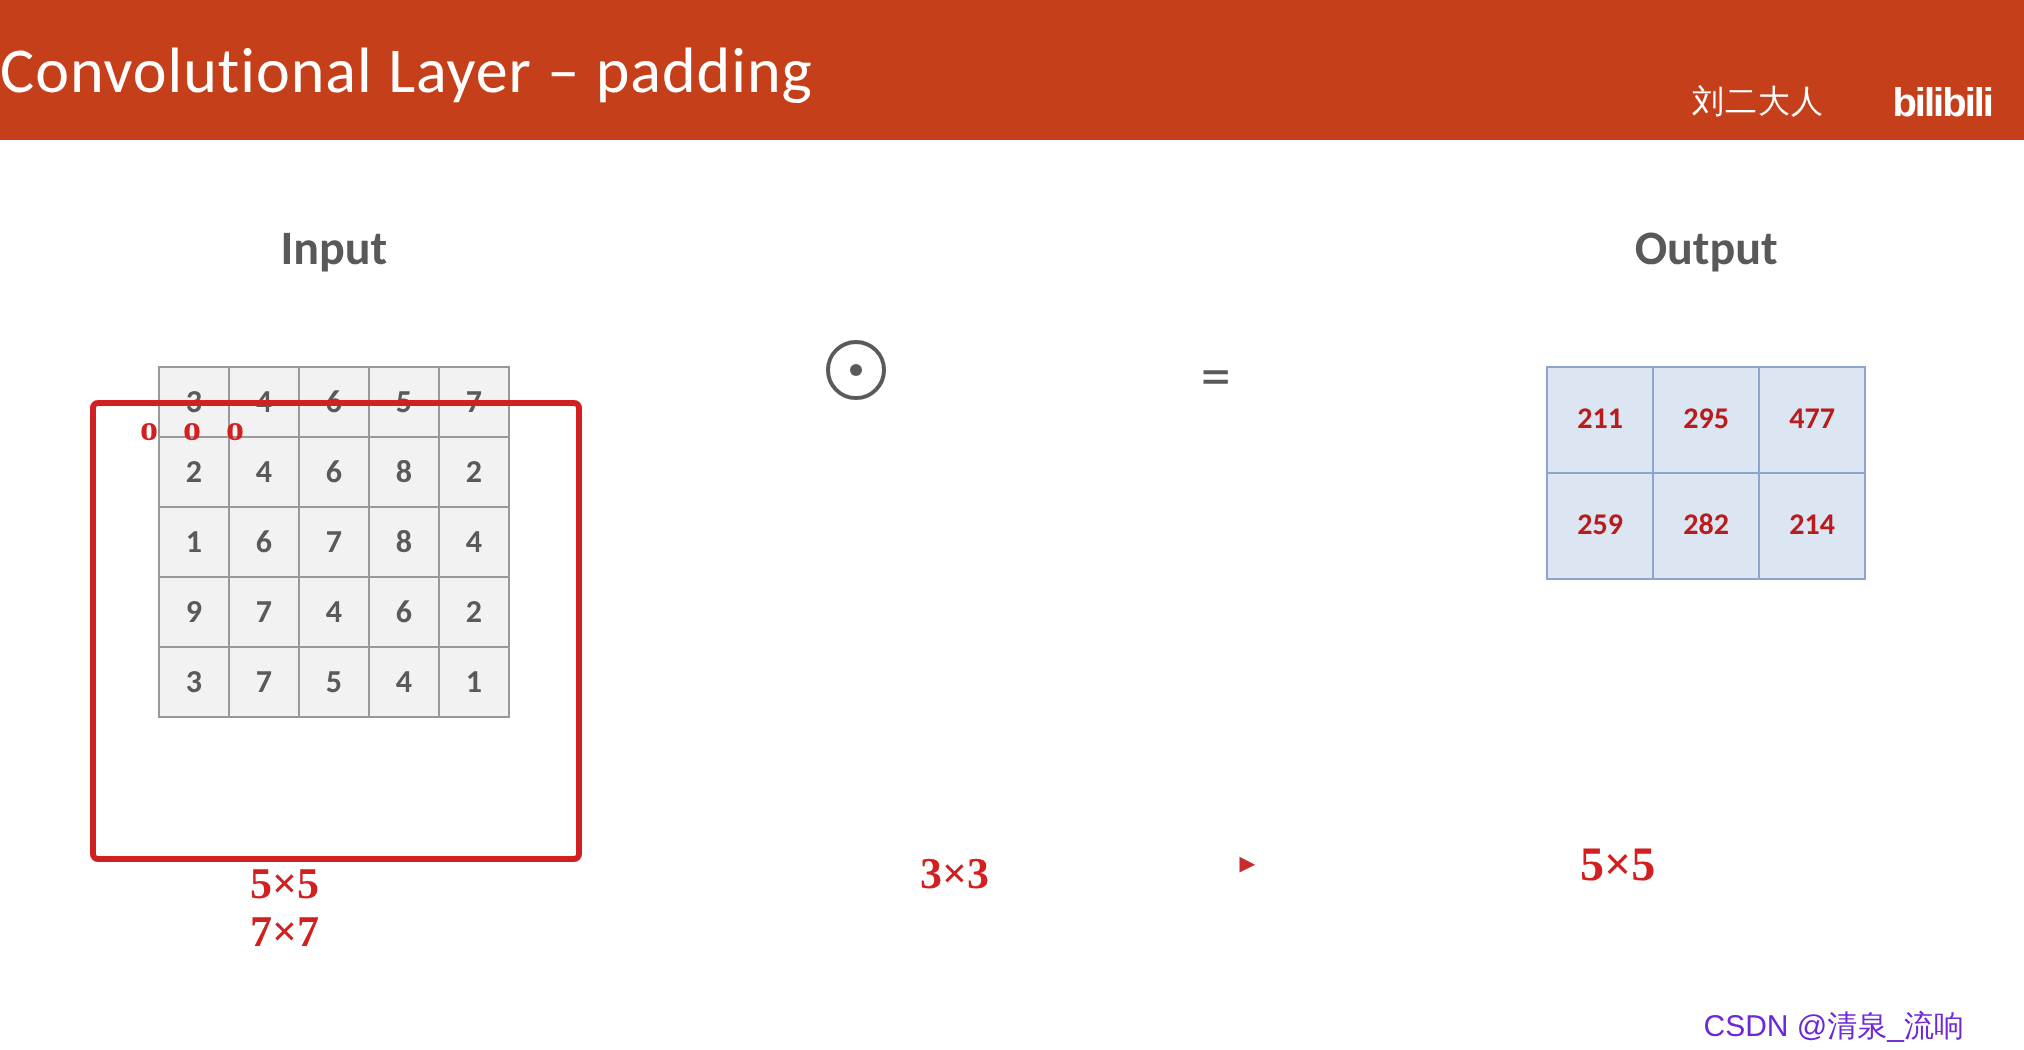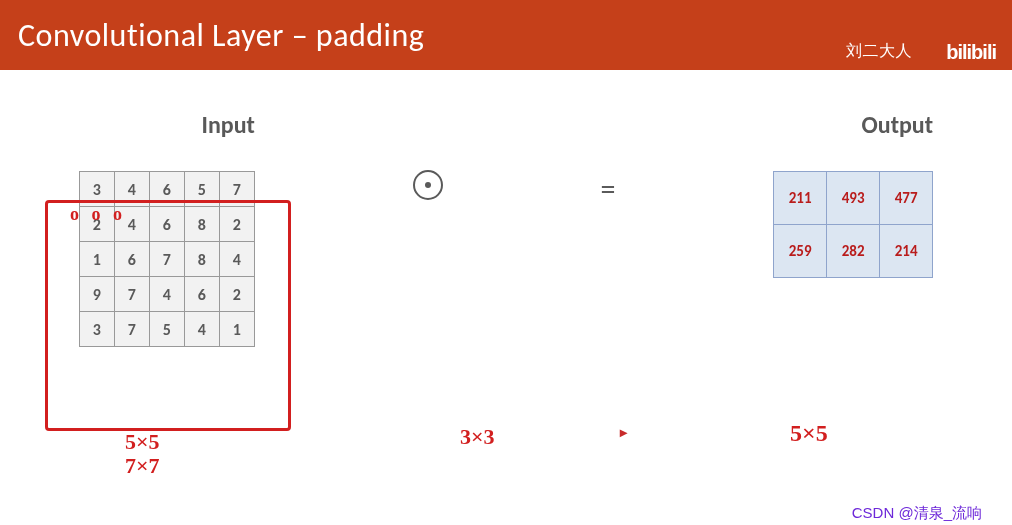--- a/index.html
+++ b/index.html
@@ -11,21 +11,20 @@
     overflow: hidden;
     font-family: "Segoe UI", "Calibri", Arial, sans-serif;
     color: #404040;
   }
   .header {
     background: #c5401a;
     color: #fff;
     height: 70px;
     display: flex;
     align-items: center;
-    padding-left: 18px;
     box-sizing: border-box;
     position: relative;
     font-weight: 300;
     font-size: 32px;
     letter-spacing: 0.5px;
   }
   .author {
     position: absolute;
     right: 100px;
     bottom: 8px;
@@ -45,22 +44,22 @@
   .body {
     display: flex;
     justify-content: space-around;
     align-items: flex-start;
     padding-top: 40px;
     position: relative;
   }
   .column {
     display: flex;
     flex-direction: column;
-    align-items: flex-end;
-    gap: 32px;
+    align-items: center;
+    gap: 44px;
   }
   .heading {
     font-size: 24px;
     font-weight: 700;
     color: #595959;
   }
   .grid { border-collapse: collapse; }
   .grid td {
     width: 32px;
     height: 32px;
@@ -206,21 +205,21 @@
 
 
   <div class="op">=</div>
 
   <div class="column output">
     <div class="heading">Output</div>
     <table class="grid">
       <tbody>
           <tr>
         <td>211</td>
-        <td>493</td>
+        <td>295</td>
         <td>477</td>
       </tr>
       <tr>
         <td>259</td>
         <td>282</td>
         <td>214</td>
       </tr>
     </tbody>
       </table>
   </div>

